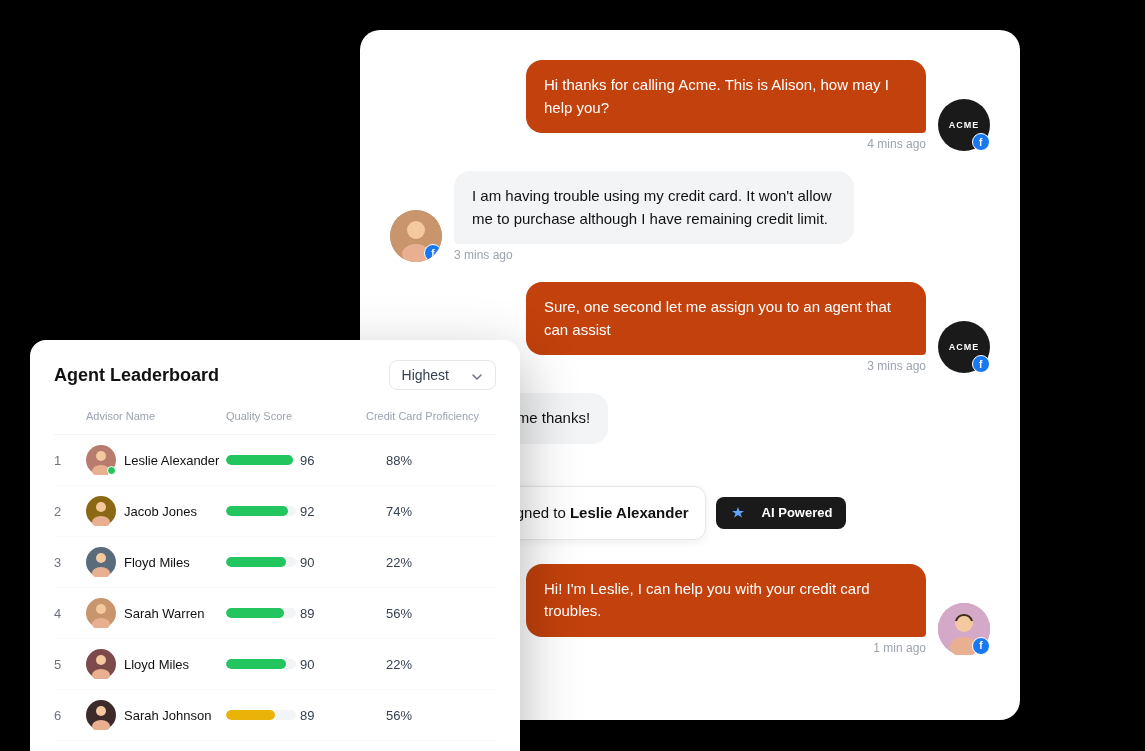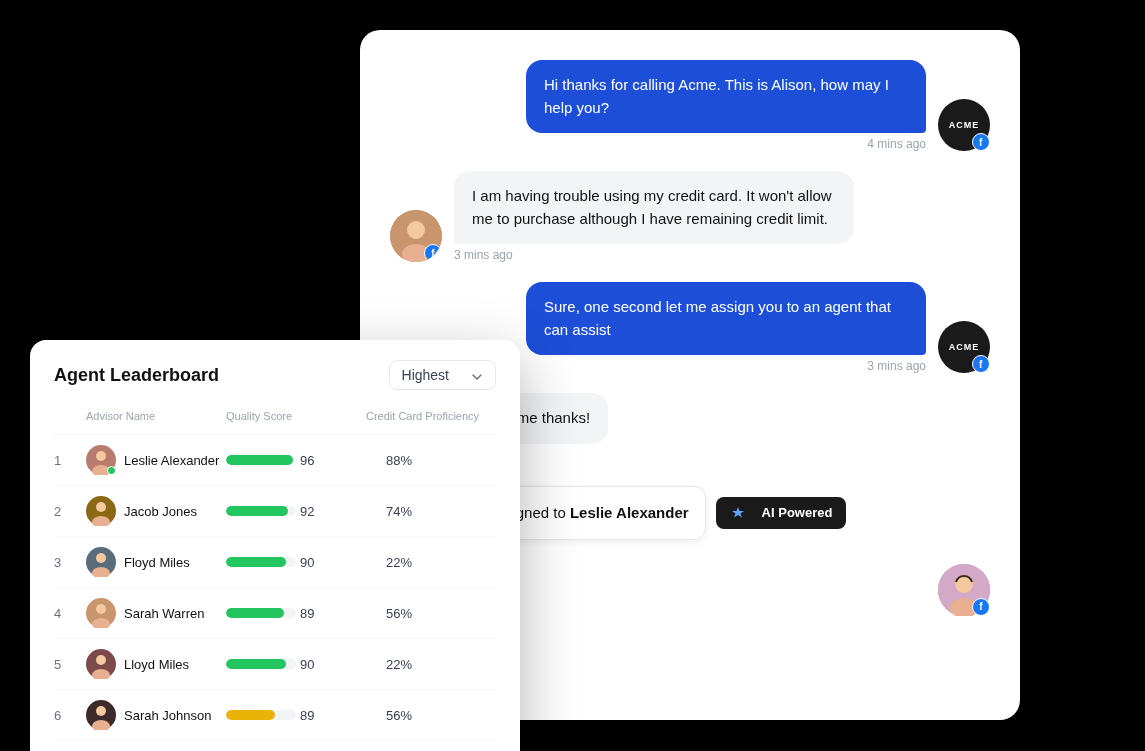--- a/index.html
+++ b/index.html
@@ -97,21 +97,21 @@
     }
 
     .bubble {
       padding: 14px 18px;
       border-radius: 16px;
       font-size: 15px;
       line-height: 1.5;
     }
 
     .bubble.agent-bubble {
-      background: #1d4ed8;
+      background: #c2410c;
       color: #fff;
       border-bottom-right-radius: 4px;
     }
 
     .bubble.user-bubble {
       background: #F3F4F6;
       color: #111;
       border-bottom-left-radius: 4px;
     }
 
@@ -399,20 +399,24 @@
     <div class="message-row agent">
       <div class="leslie-avatar">
         <svg width="52" height="52" viewBox="0 0 52 52">
           <circle cx="26" cy="26" r="26" fill="#d4a8c7"></circle>
           <circle cx="26" cy="20" r="9" fill="#f5c9a0"></circle>
           <ellipse cx="26" cy="44" rx="14" ry="10" fill="#e8b090"></ellipse>
           <path d="M18 18 Q20 12 26 12 Q32 12 34 18" stroke="#3d2a1a" stroke-width="2" fill="none"></path>
         </svg>
         <div class="fb-badge" style="position:absolute;bottom:0;right:0;width:18px;height:18px;border-radius:50%;background:#1877F2;display:flex;align-items:center;justify-content:center;font-size:10px;font-weight:900;color:#fff;border:1.5px solid #fff;">f</div>
       </div>
+      <div class="bubble-wrap">
+        <div class="bubble agent-bubble">Hi! I'm Leslie, I can help you with your credit card troubles.</div>
+        <span class="timestamp">1 min ago</span>
+      </div>
     </div>
 
   </div>
 </div>
 
 <div class="leaderboard-panel">
   <div class="leaderboard-header">
     <span class="leaderboard-title">Agent Leaderboard</span>
     <button class="dropdown-btn">
       <span>Highest</span>

